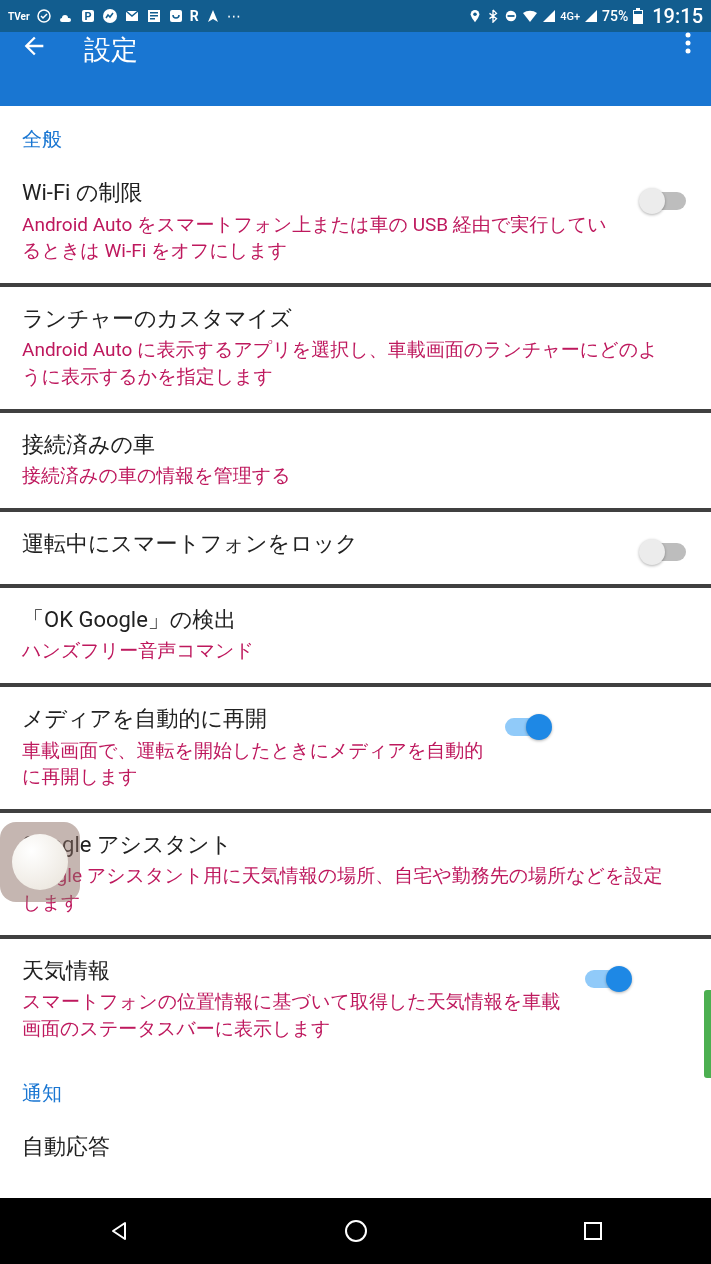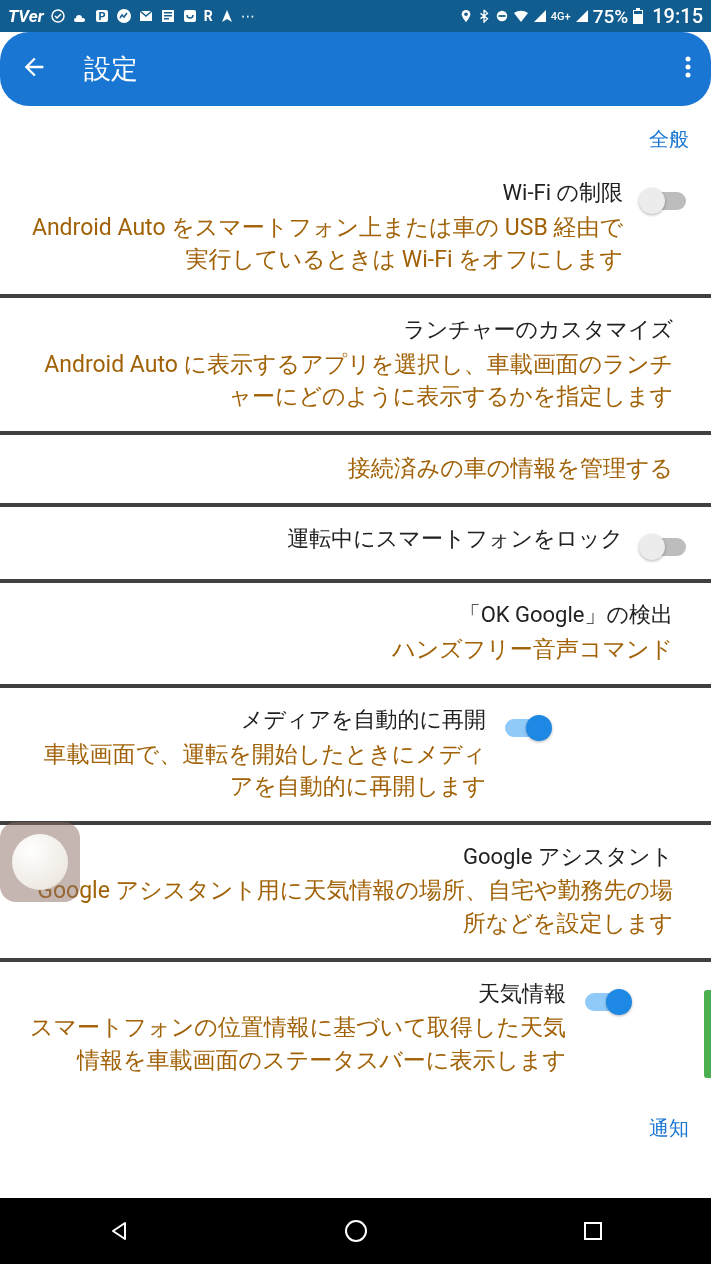--- a/index.html
+++ b/index.html
@@ -26,38 +26,35 @@
       align-items: center;
       gap: 6px;
     }
     .status-right {
       display: flex;
       align-items: center;
       gap: 4px;
       font-weight: 500;
     }
     .status-icon { display: inline-flex; }
-    .status-txt { font-size: 19px; }
+    .status-txt { font-size: 14px; }
     .app-bar {
       height: 74px;
       background: #1976d2;
       display: flex;
-      align-items: center;
       padding: 0 20px;
       color: #fff;
-      border-radius: 29px;
     }
     .back-btn { margin-right: 36px; cursor: pointer; }
     .app-title { font-size: 27px; font-weight: 400; flex: 1; }
     .menu-btn { cursor: pointer; }
     .content {
       height: calc(1264px - 32px - 74px - 66px);
       overflow-y: auto;
       background: #fff;
-      text-align: right;
     }
     .section-header {
       padding: 20px 22px 8px;
       color: #1976d2;
       font-size: 20px;
       font-weight: 500;
     }
     .setting-item {
       padding: 18px 22px;
       border-bottom: 4px solid #404040;
@@ -66,22 +63,22 @@
     }
     .setting-item.no-border { border-bottom: none; }
     .setting-text { flex: 1; padding-right: 16px; }
     .setting-title {
       font-size: 22px;
       color: #212121;
       margin-bottom: 4px;
       line-height: 1.3;
     }
     .setting-desc {
-      font-size: 23px;
-      color: #a16207;
+      font-size: 19px;
+      color: #be185d;
       line-height: 1.4;
     }
     .switch {
       width: 50px;
       height: 28px;
       position: relative;
       flex-shrink: 0;
       margin-top: 8px;
     }
     .switch-track {
@@ -140,21 +137,21 @@
       height: 88px;
       background: #4caf50;
       border-radius: 3px 0 0 3px;
     }
   </style>
 </head>
 <body>
 
 <div class="status-bar">
   <div class="status-left">
-    <span class="status-icon" style="font-size:17px;font-weight:bold;font-style:italic;">TVer</span>
+    <span class="status-icon" style="font-size:10px;font-weight:bold;">TVer</span>
     <span class="status-icon">
         <svg width="16" height="16" viewBox="0 0 16 16">
           <circle cx="8" cy="8" r="6" fill="none" stroke="#fff" stroke-width="1.5"></circle>
           <path d="M5 8l2 2 4-4" stroke="#fff" stroke-width="1.5" fill="none"></path>
         </svg>
       </span>
     <span class="status-icon">
         <svg width="16" height="16" viewBox="0 0 16 16">
           <path d="M4 10a3 3 0 016 0h1a2 2 0 010 4H4a2 2 0 010-4z" fill="#fff"></path>
         </svg>
@@ -277,20 +274,21 @@
 
   <div class="setting-item">
     <div class="setting-text">
       <div class="setting-title">ランチャーのカスタマイズ</div>
       <div class="setting-desc">Android Auto に表示するアプリを選択し、車載画面のランチャーにどのように表示するかを指定します</div>
     </div>
   </div>
 
   <div class="setting-item">
     <div class="setting-text">
+      <div class="setting-title">接続済みの車</div>
       <div class="setting-desc">接続済みの車の情報を管理する</div>
     </div>
   </div>
 
   <div class="setting-item">
     <div class="setting-text">
       <div class="setting-title">運転中にスマートフォンをロック</div>
     </div>
     <div class="switch off">
         <div class="switch-track"></div>
@@ -329,20 +327,25 @@
       <div class="setting-desc">スマートフォンの位置情報に基づいて取得した天気情報を車載画面のステータスバーに表示します</div>
     </div>
     <div class="switch on">
         <div class="switch-track"></div>
         <div class="switch-thumb"></div>
       </div>
   </div>
 
   <div class="section-header">通知</div>
 
+  <div class="setting-item no-border" style="padding-bottom:4px;">
+    <div class="setting-text">
+      <div class="setting-title">自動応答</div>
+    </div>
+  </div>
 </div>
 
 <div class="assist-overlay">
   <div class="assist-inner"></div>
 </div>
 
 <div class="scroll-hint"></div>
 
 <div class="nav-bar">
   <div class="nav-btn">

